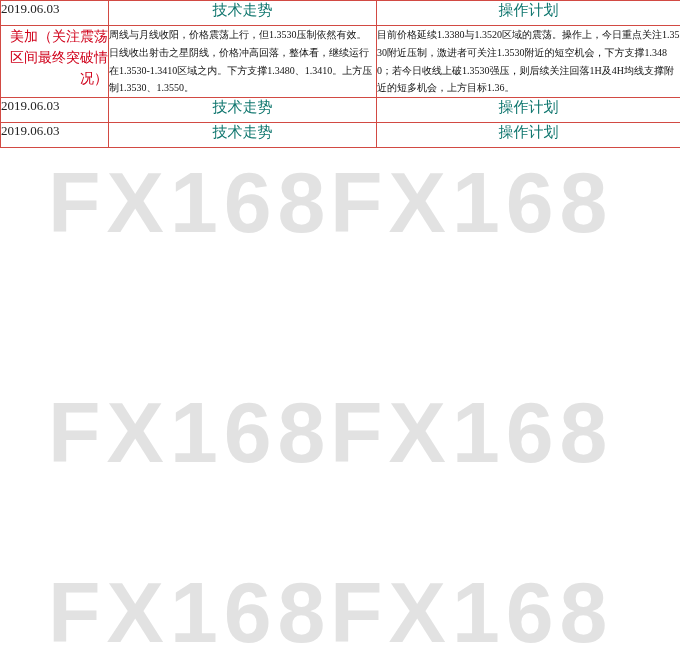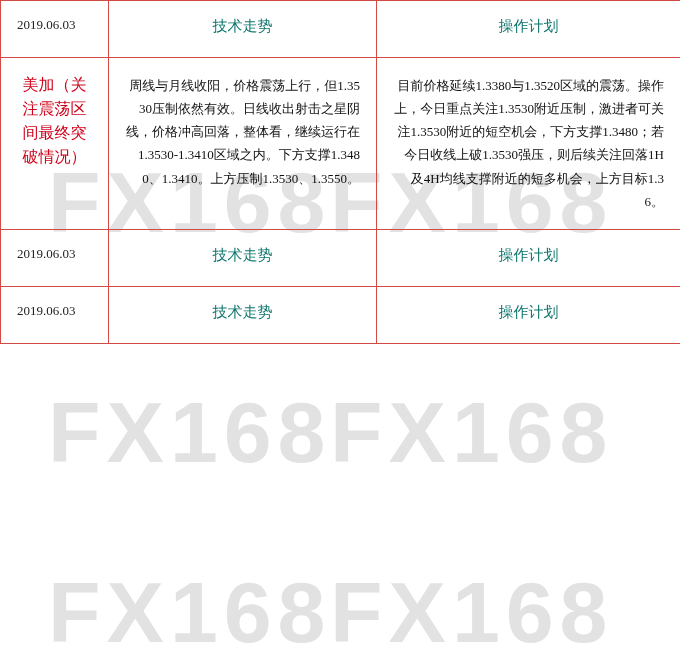--- a/index.html
+++ b/index.html
@@ -24,21 +24,21 @@
   table.grid {
     width: 680px;
     border-collapse: collapse;
     table-layout: fixed;
     position: relative;
     z-index: 2;
   }
   table.grid td {
     border: 1px solid #d24a43;
     vertical-align: top;
-    padding: 16px;
+    padding: 0;
   }
   .col-a { width: 108px; }
   .col-b { width: 268px; }
   .col-c { width: 304px; }
 
   .hdr-date {
     text-align: left;
     font-size: 13px;
     color: #222;
     padding: 4px 6px 5px 6px;
@@ -46,37 +46,37 @@
     font-family: "Liberation Serif", serif;
   }
   .hdr-center {
     text-align: center;
     font-size: 15px;
     color: #0f766e;
     padding: 4px 6px 5px 6px;
     font-family: "Liberation Serif", serif;
   }
   .label-cell {
-    text-align: center;
+    text-align: right;
     padding: 8px 6px 8px 8px;
-    font-size: 16px;
+    font-size: 14px;
     line-height: 1.5;
-    font-family: Liberation Mono, monospace;
+    font-family: Liberation Sans, sans-serif;
   }
   .label-name {
     color: #d0021b;
     font-weight: normal;
   }
   .label-note {
     color: #d0021b;
   }
   .body-cell {
-    text-align: right;
+    text-align: left;
     padding: 8px 10px 8px 10px;
-    font-size: 13px;
+    font-size: 10px;
     line-height: 1.78;
     color: #111;
     font-family: "Liberation Serif", serif;
     word-break: break-all;
   }
   .row-header td { height: 24px; }
 
   
   .watermark {
     position: absolute;

